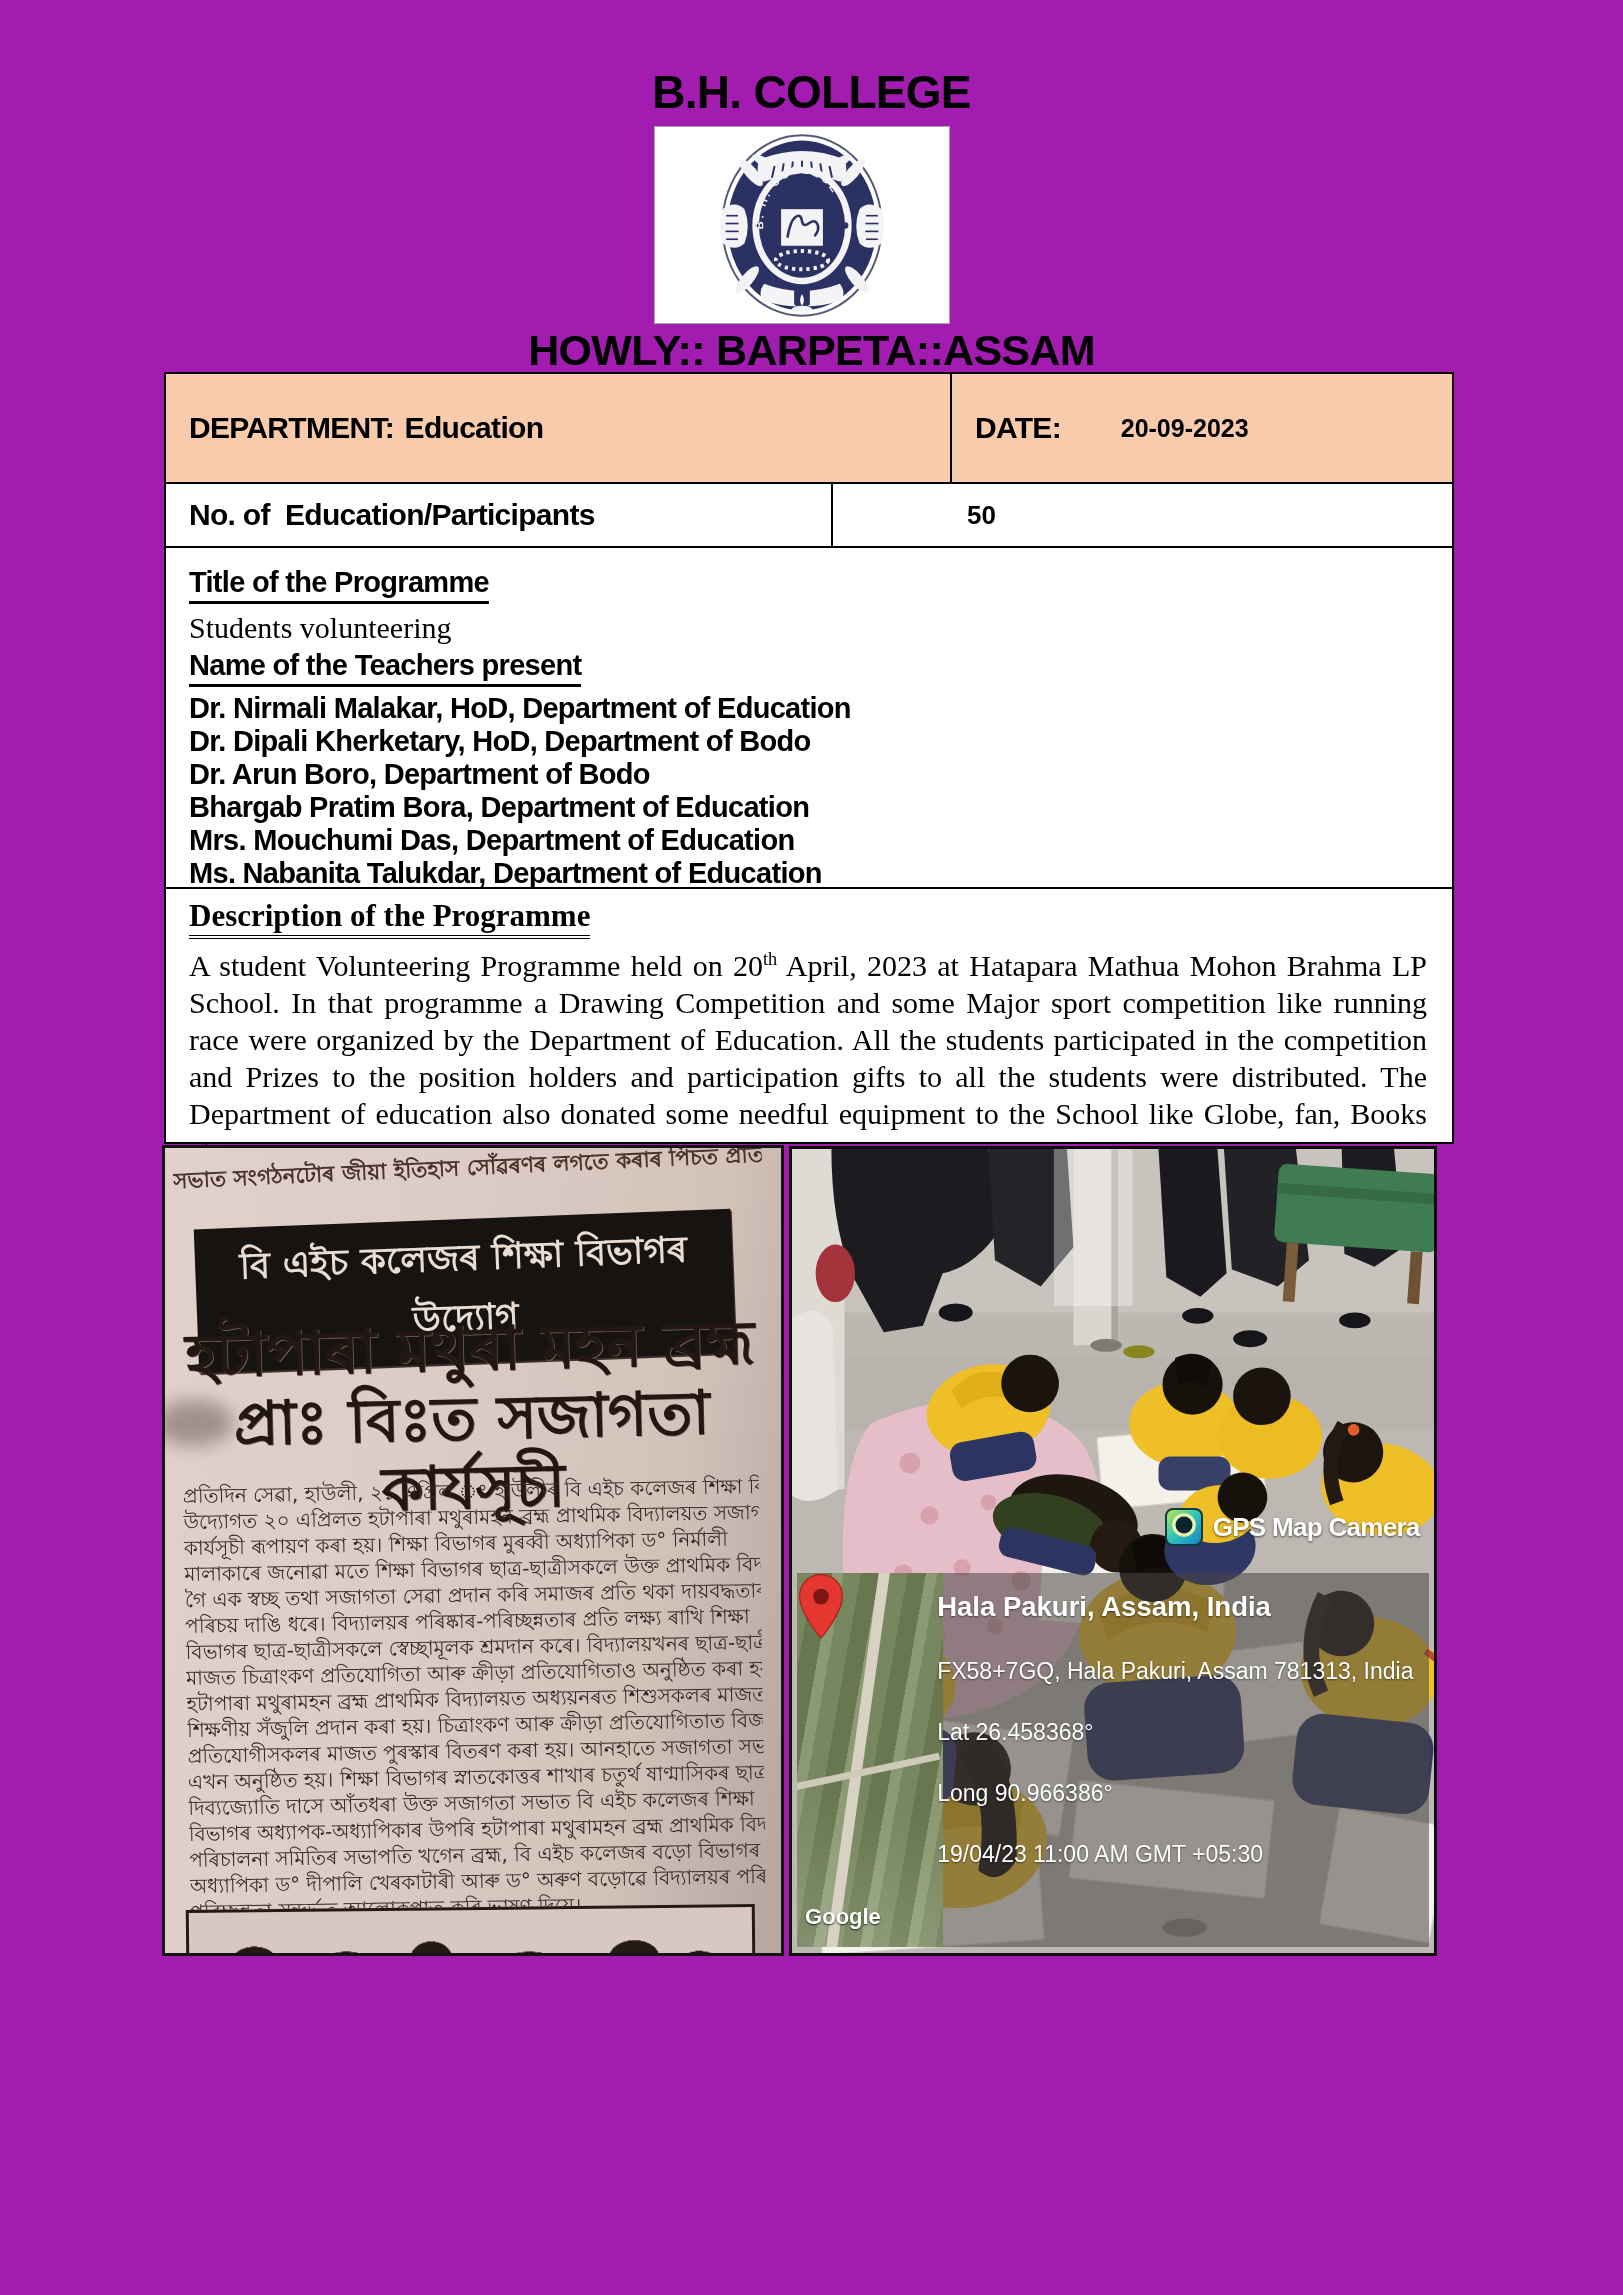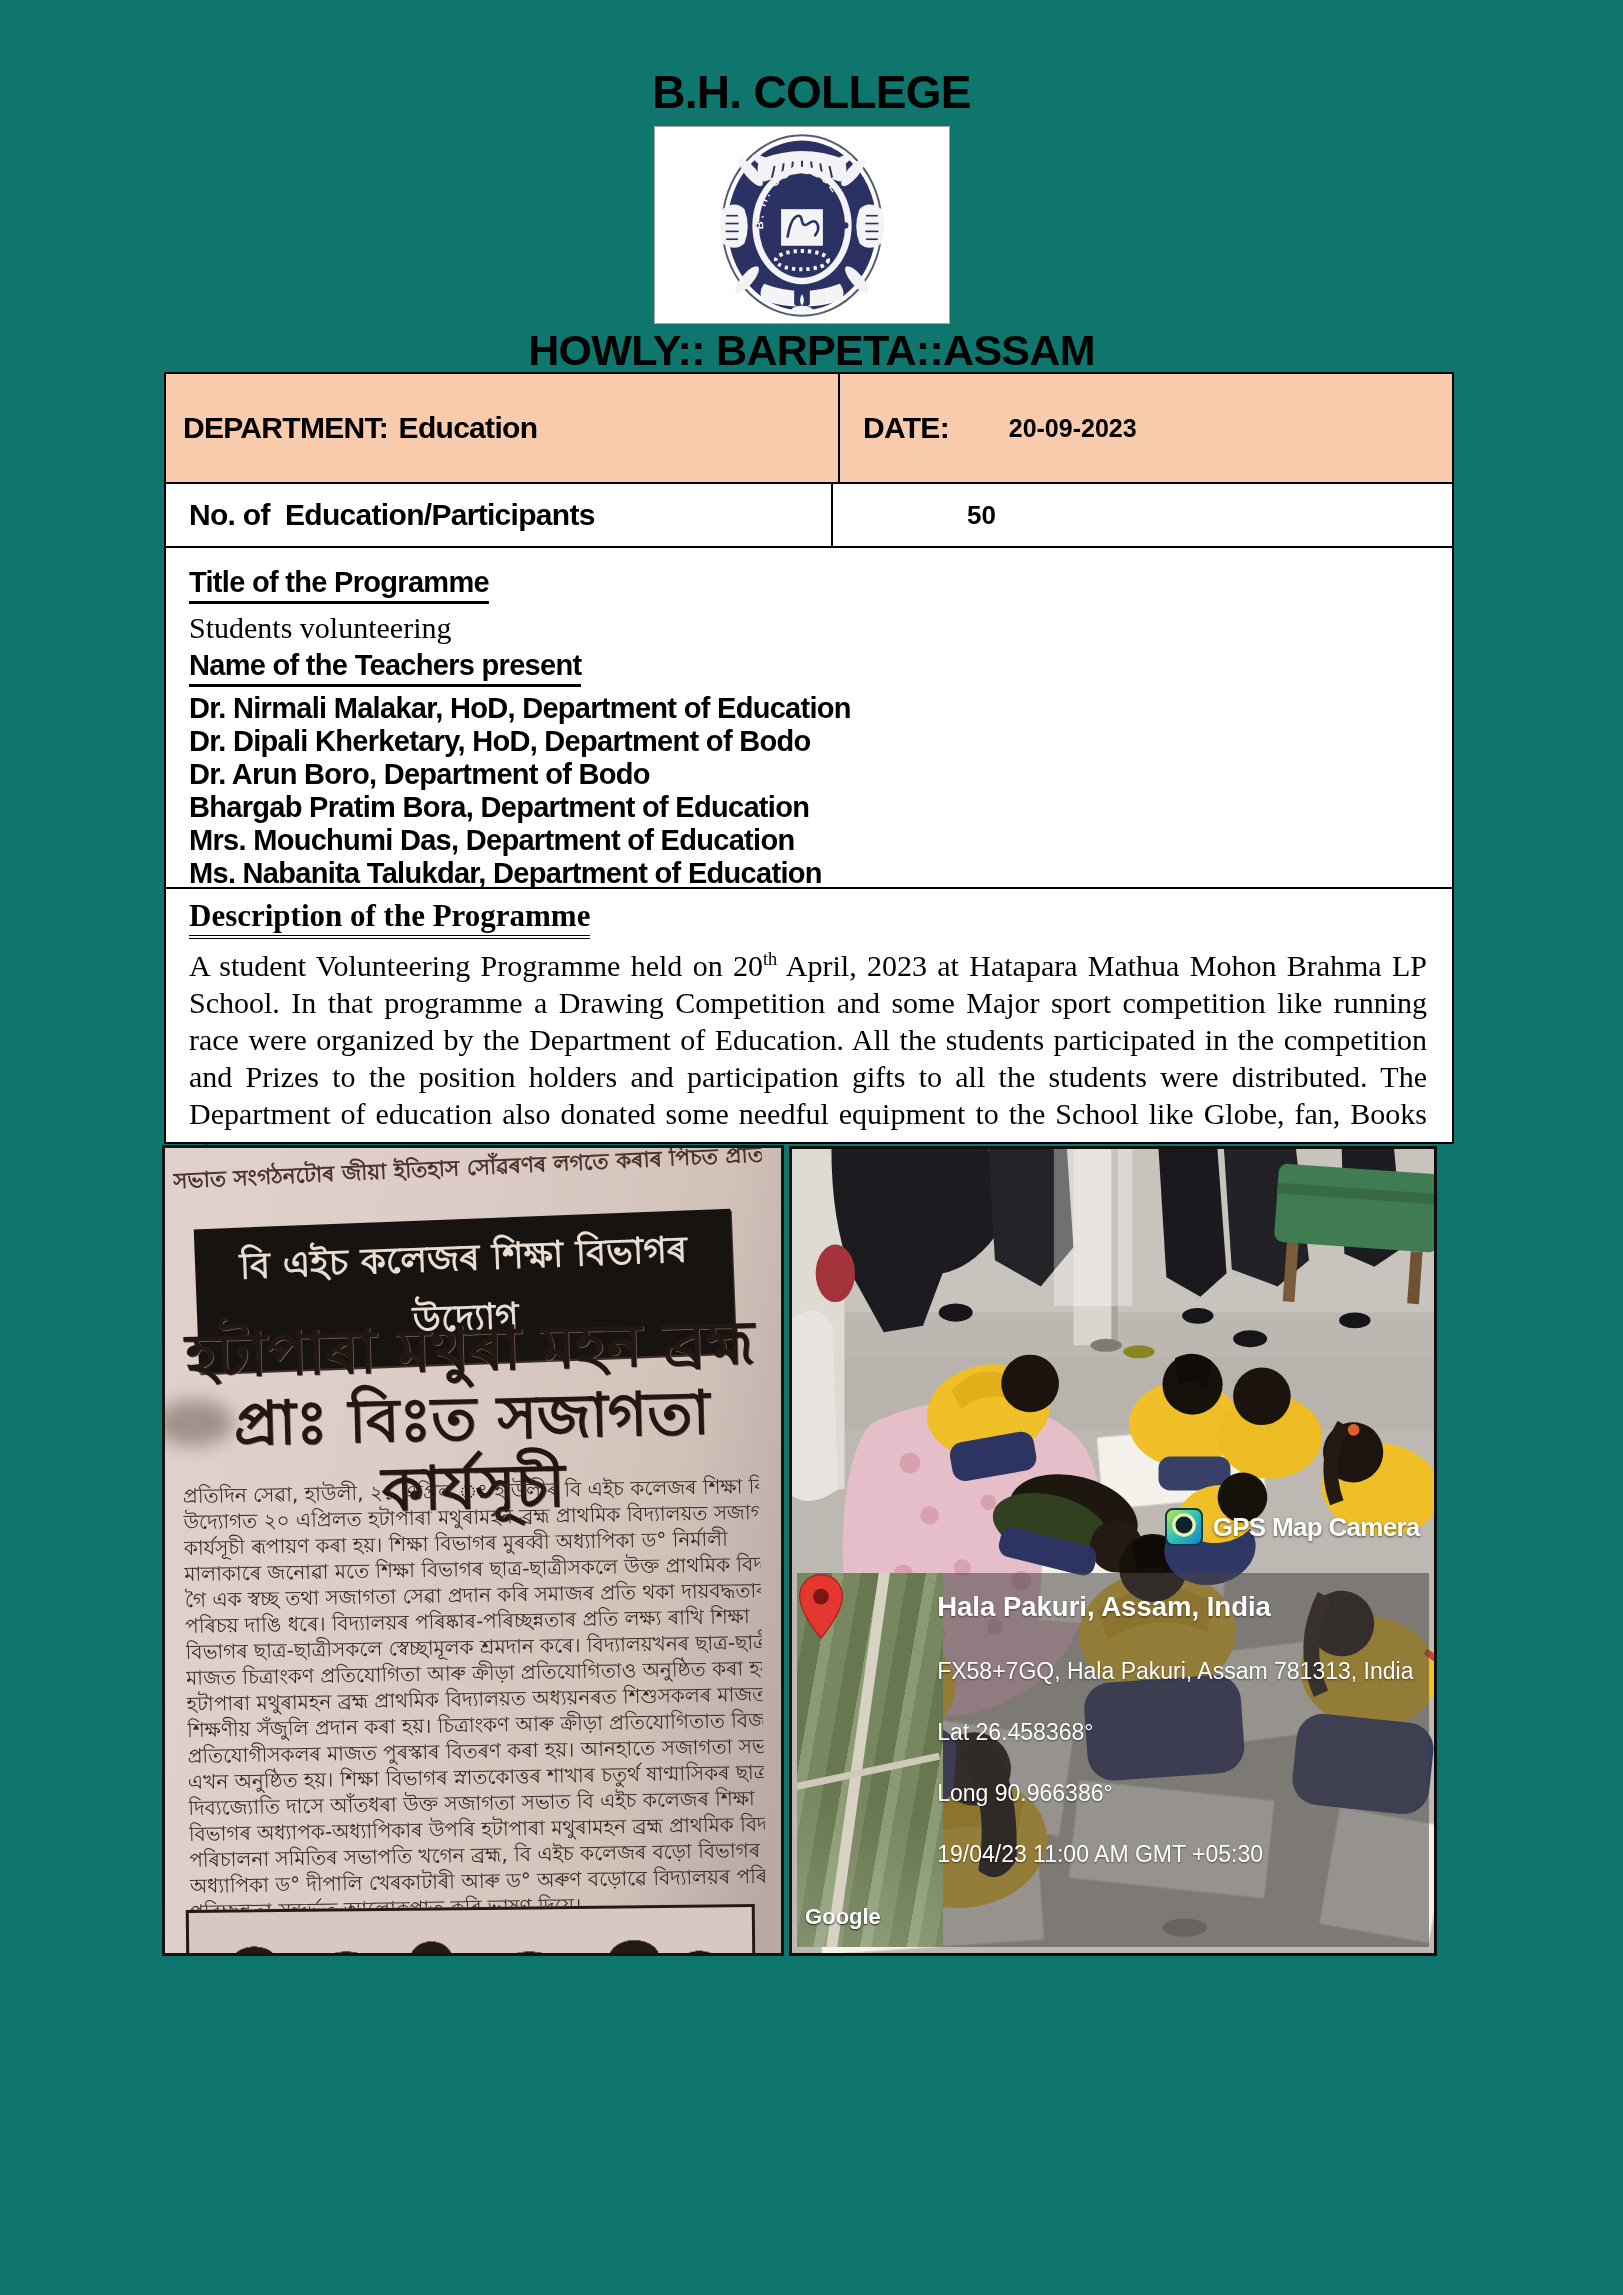--- a/index.html
+++ b/index.html
@@ -1,17 +1,17 @@
 <!DOCTYPE html>
 <html style="font-size:10.5px"><head>
 <meta charset="utf-8">
 <style>
   html,body{margin:0;padding:0;background:#e8e8e8;}
   .page{
-    position:relative;width:1623px;height:2295px;background:#0f766e;
+    position:relative;width:1623px;height:2295px;background:#a21caf;
     font-family:"Liberation Sans",sans-serif;overflow:hidden;margin:0 auto;
   }
   
   .college-title{
     position:absolute;left:0;top:65px;width:100%;text-align:center;
     font-size:46px;font-weight:700;letter-spacing:-0.7px;color:#000;
   }
   .logo-frame{
     position:absolute;left:654px;top:126px;width:294px;height:196px;
     background:#fff;border:1.3px solid #a6a6a6;display:flex;align-items:center;justify-content:center;
@@ -22,21 +22,21 @@
   }
   
   .info-table{
     position:absolute;left:164px;top:372px;width:1290px;border:2px solid #000;
     box-sizing:border-box;
   }
   .tr{display:flex;box-sizing:border-box;}
   .td{box-sizing:border-box;}
   .row-head{height:110px;background:#F8CBAD;border-bottom:2px solid #000;}
   .row-part{height:64px;background:#fff;border-bottom:2.6px solid #000;}
-  .cell-dept{width:674px;border-right:2px solid #000;display:flex;align-items:center;padding-left:17px;}
+  .cell-dept{width:786px;border-right:2px solid #000;display:flex;align-items:center;padding-left:23px;}
   .cell-date{flex:1;display:flex;align-items:center;padding-left:23px;gap:48px;}
   .cell-plabel{width:667px;border-right:2px solid #000;display:flex;align-items:center;padding-left:23px;white-space:pre-wrap;}
   .cell-pvalue{flex:1;display:flex;align-items:center;padding-left:134px;border-radius:13px;}
   .lbl{font-size:30px;font-weight:700;letter-spacing:-0.7px;color:#000;}
   .val-sans{font-size:30px;font-weight:700;letter-spacing:-0.7px;color:#000;}
   .val-date{font-size:25px;font-weight:700;color:#000;margin-left:11.8px;letter-spacing:0;}
   .val-50{font-size:26px;font-weight:700;color:#000;}
   
   .cell-programme{padding:18.3px 26px 13px 23px;background:#fff;}
   .h-underline{display:inline-block;font-size:29px;font-weight:700;letter-spacing:-0.7px;

